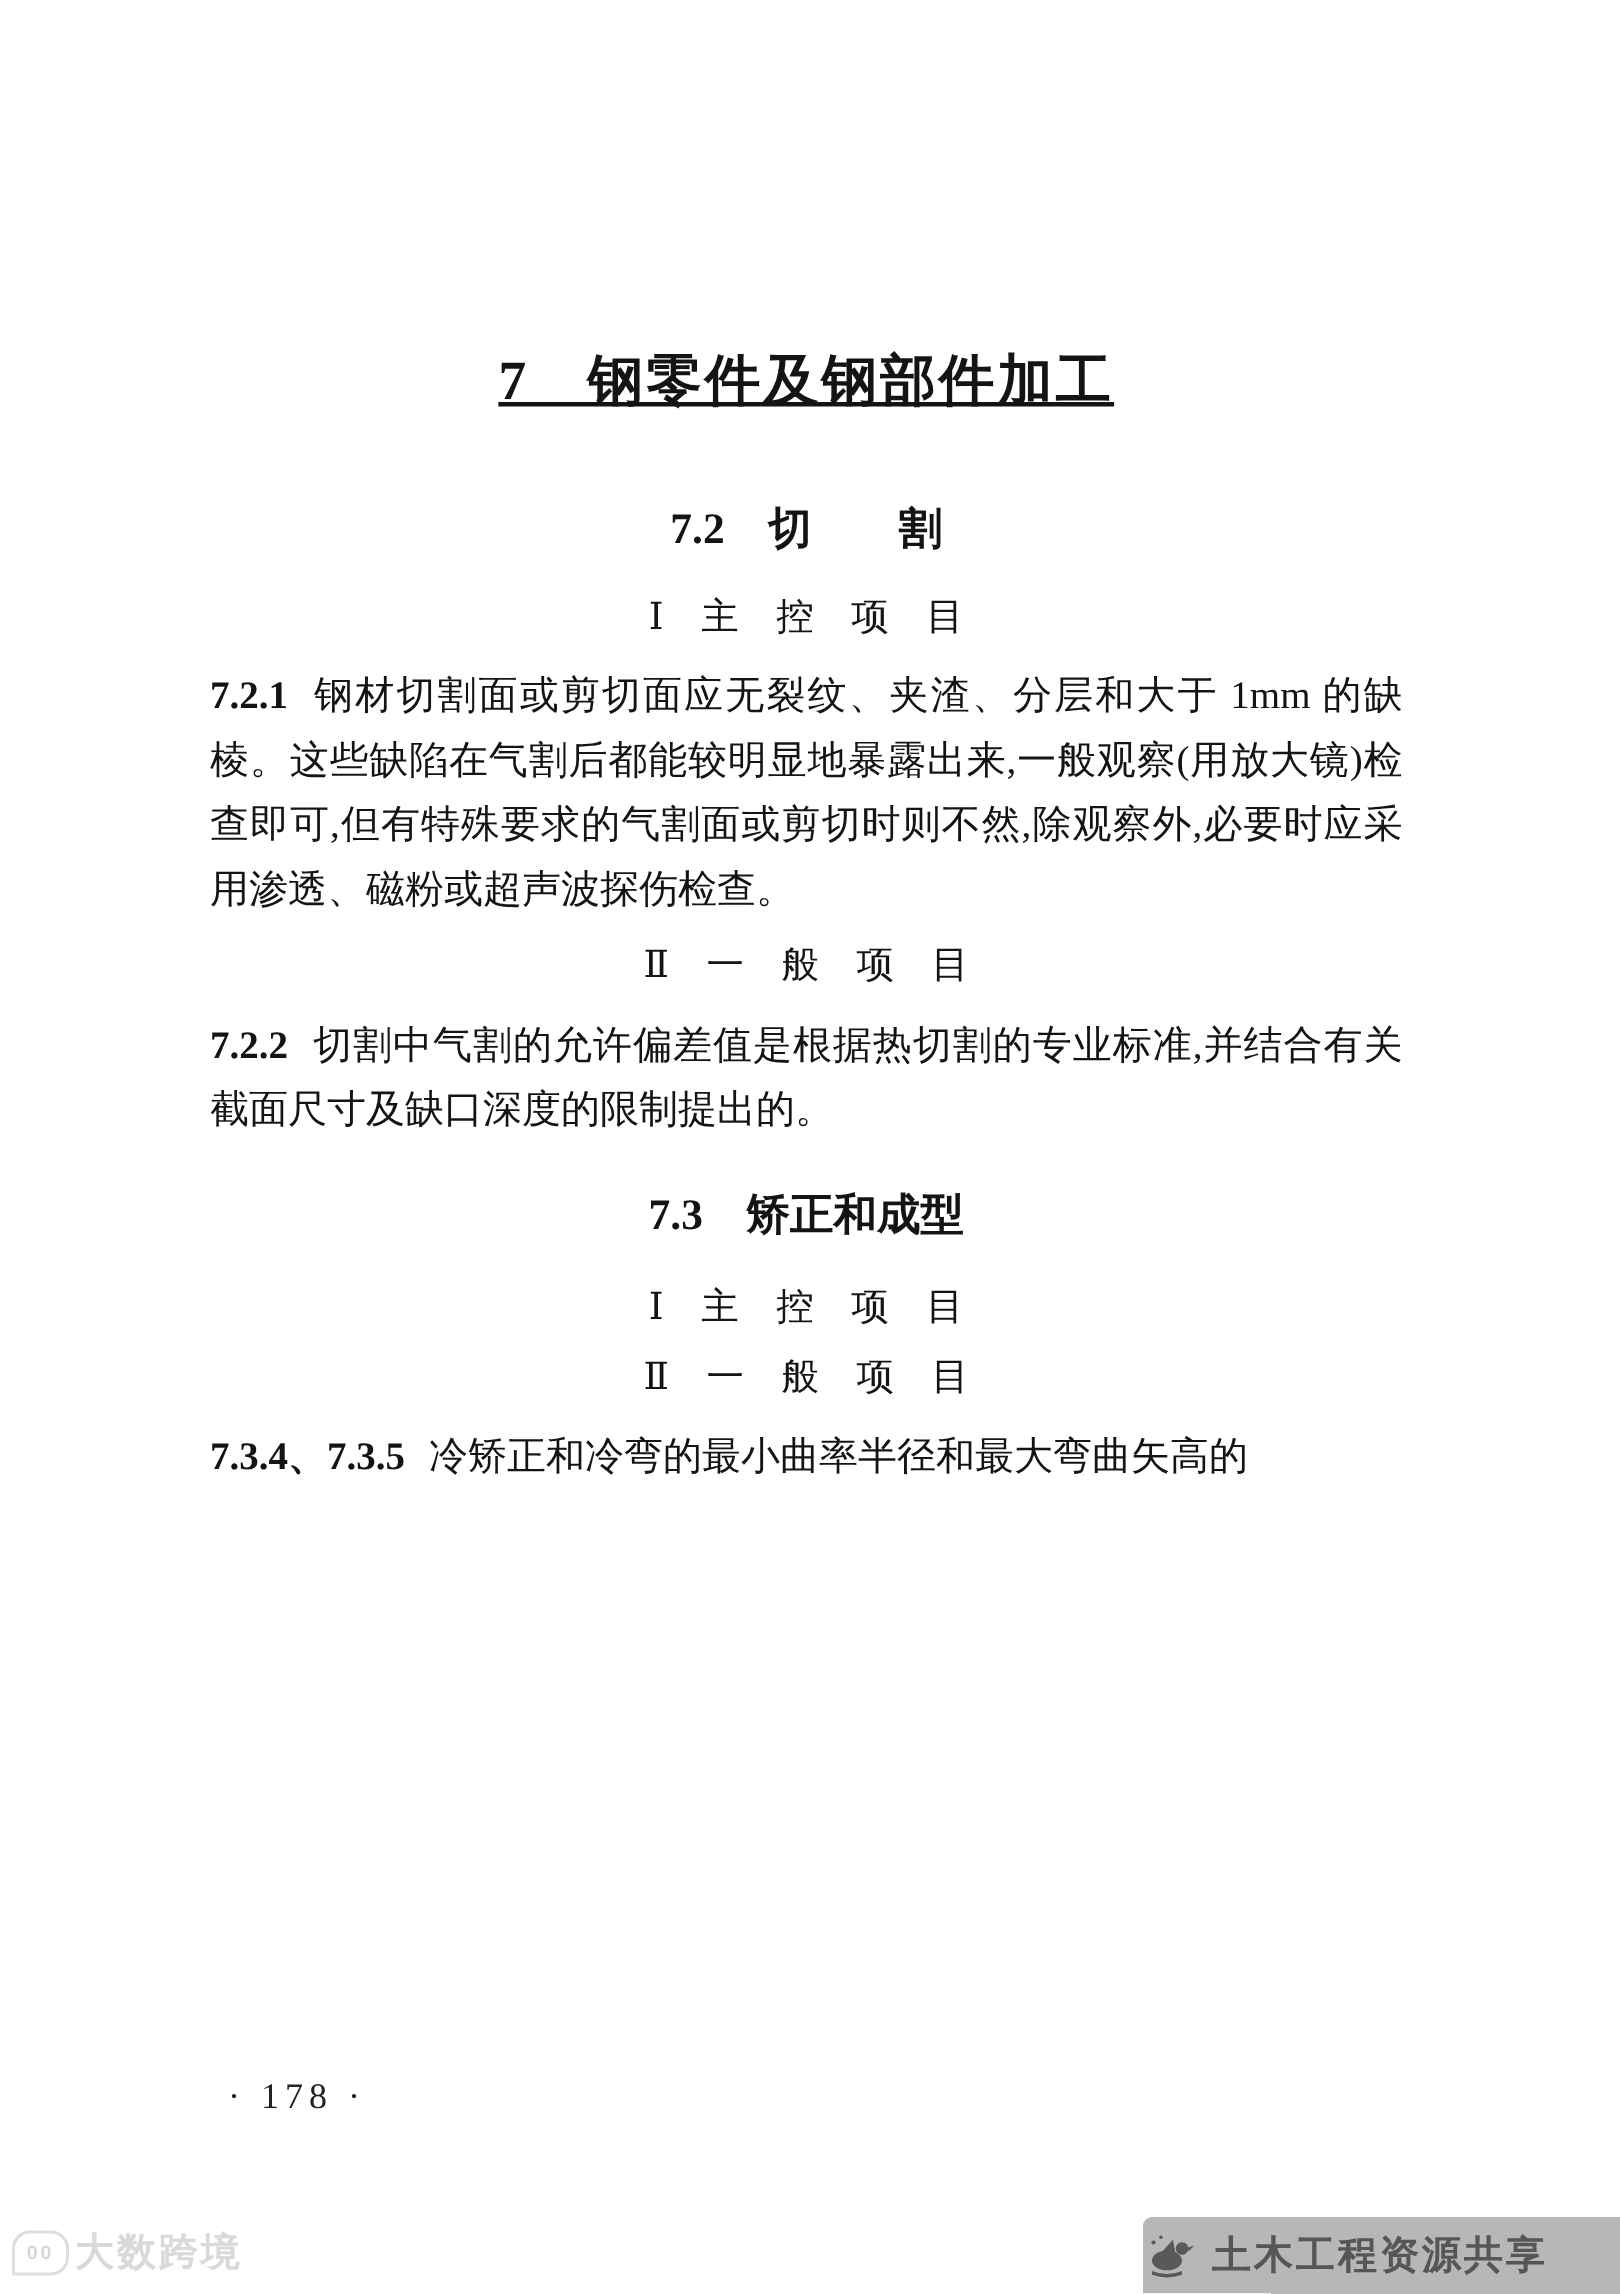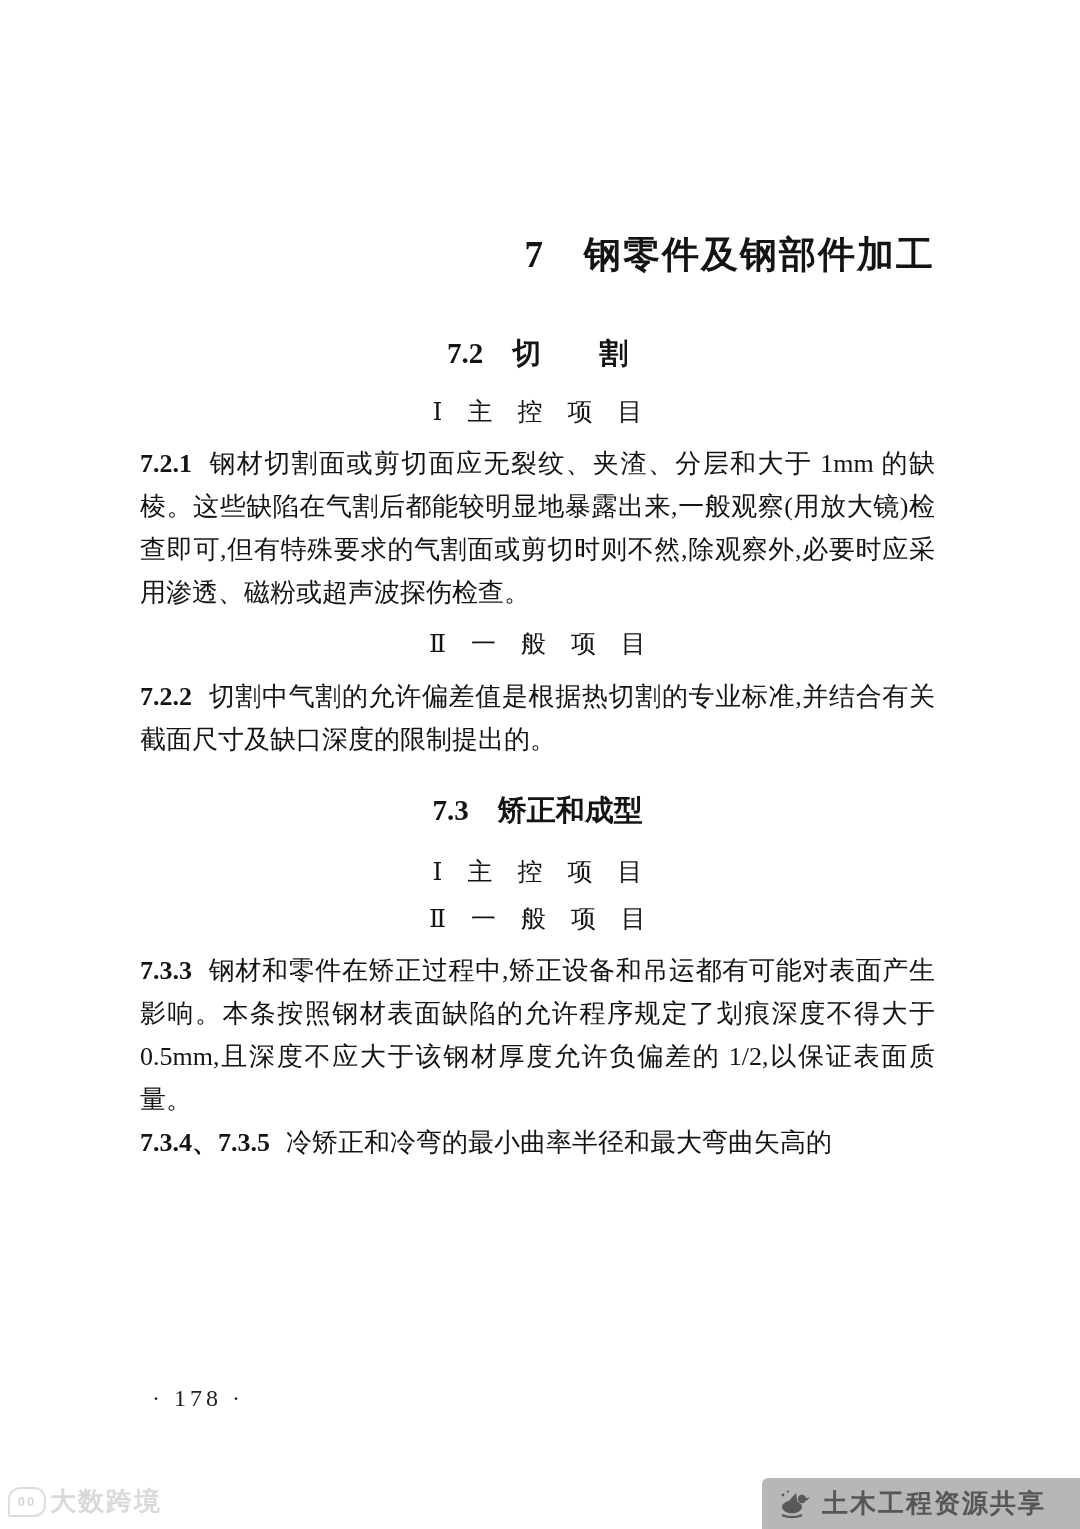--- a/index.html
+++ b/index.html
@@ -17,23 +17,24 @@
     font-family: "Liberation Serif", "DejaVu Serif", serif;
     color: #141414;
   }
   .content {
     padding: 235px 145px 0 140px;
   }
   .chapter-title {
     margin: 0 0 0 0;
     font-size: 37px;
     font-weight: bold;
-    text-align: right;
+    text-align: center;
     letter-spacing: 2px;
     line-height: 1.1;
+    text-decoration: underline;
   }
   .section-heading {
     font-size: 29px;
     font-weight: bold;
     text-align: center;
     margin: 0;
     line-height: 1.1;
   }
   .sh-72 { margin: 62px 0 26px 0; }
   .sh-73 { margin: 34px 0 30px 0; }
@@ -96,21 +97,20 @@
     position: absolute;
     right: 0;
     bottom: 0;
     width: 318px;
     height: 51px;
     background: #b7b7b7;
     border-radius: 6px 0 0 0;
     display: flex;
     align-items: center;
     gap: 10px;
-    padding-left: 14px;
     box-sizing: border-box;
   }
   .wm-right .label {
     color: #565656;
     font-family: "Liberation Sans", sans-serif;
     font-size: 26px;
     font-weight: bold;
     letter-spacing: 2px;
   }
   .logo-svg { display: block; }
@@ -134,21 +134,20 @@
     <p class="para"><strong class="pnum">7.2.2</strong><span>切割中气割的允许偏差值是根据热切割的专业标准,并结合有关截面尺寸及缺口深度的限制提出的。</span></p>
 
     <h2 class="section-heading sh-73">7.3　矫正和成型</h2>
 
     <div class="sub-heading">Ⅰ　主　控　项　目</div>
 
 
 
     <div class="sub-heading">Ⅱ　一　般　项　目</div>
 
-    <p class="para"><strong class="pnum">7.3.3</strong><span>钢材和零件在矫正过程中,矫正设备和吊运都有可能对表面产生影响。本条按照钢材表面缺陷的允许程序规定了划痕深度不得大于 0.5mm,且深度不应大于该钢材厚度允许负偏差的 1/2,以保证表面质量。</span></p>
 
     <p class="para"><strong class="pnum">7.3.4、7.3.5</strong><span>冷矫正和冷弯的最小曲率半径和最大弯曲矢高的</span></p>
 
   </div>
 
   <div class="page-number">· 178 ·</div>
 
   <div class="wm-left">
     <span class="bubble">00</span>
     <span>大数跨境</span>

